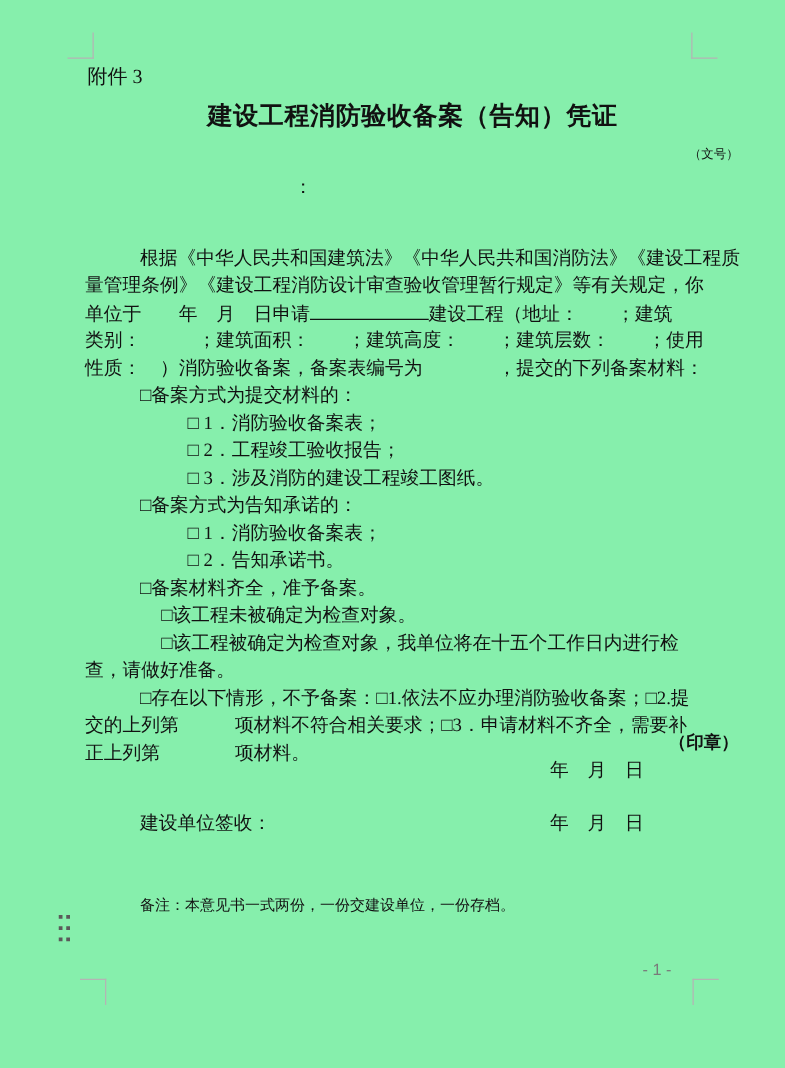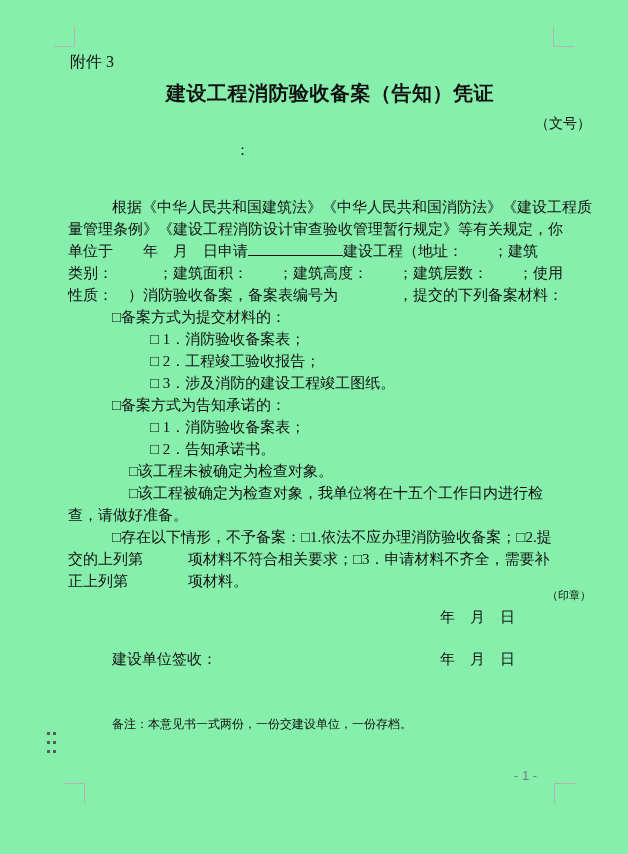--- a/index.html
+++ b/index.html
@@ -15,32 +15,32 @@
   
   .mark { position:absolute; width:20px; height:20px; }
   .mark-tl { left:54px;  top:26px;  border-right:1px solid #b4b4b4; border-bottom:1px solid #b4b4b4; }
   .mark-tr { left:553px; top:26px;  border-left:1px solid #b4b4b4;  border-bottom:1px solid #b4b4b4; }
   .mark-bl { left:64px;  top:783px; border-right:1px solid #b4b4b4; border-top:1px solid #b4b4b4; }
   .mark-br { left:554px; top:783px; border-left:1px solid #b4b4b4;  border-top:1px solid #b4b4b4; }
 
   .attachment { position:absolute; left:70px; top:51px; font-size:16px; line-height:22px; }
   .doc-title  { position:absolute; left:0; right:0; top:80px; text-align:center;
                 font-size:20px; font-weight:bold; line-height:26px; letter-spacing:0.5px; }
-  .doc-number { position:absolute; right:69px; top:114px; font-size:14px; line-height:20px; }
+  .doc-number { position:absolute; right:69px; top:114px; font-size:10px; line-height:20px; }
   .addressee  { position:absolute; left:235px; top:139px; font-size:15px; line-height:22px; }
 
   .body-block { position:absolute; left:68px; top:160px; width:494px;margin-top:36px; }
   .line { height:22px; line-height:22px; font-size:15px; white-space:pre; }
   .ind1 { padding-left:44px; }   
   .ind2 { padding-left:61px; }   
   .ind3 { padding-left:82px; }   
   .blank-underline { display:inline-block; width:95px; height:15px;
                      border-bottom:1px solid #111111; vertical-align:baseline; }
 
-  .seal-line  { position:absolute; right:69px;  top:584px; font-size:11px; line-height:22px; }
+  .seal-line  { position:absolute; right:69px;  top:584px; font-size:14px; line-height:22px;font-weight:bold; }
   .date-line1 { position:absolute; right:145px; top:606px; font-size:15px; line-height:22px; white-space:pre; }
   .sign-label { position:absolute; left:112px;  top:648px; font-size:15px; line-height:22px;text-align:center; }
   .date-line2 { position:absolute; right:145px; top:648px; font-size:15px; line-height:22px; white-space:pre; }
   .note-line  { position:absolute; left:112px;  top:713px; font-size:12px; line-height:22px; }
 
   .dots { position:absolute; left:47px; top:732px; width:9px; height:21px;
           display:grid; grid-template-columns:3px 3px; grid-template-rows:3px 3px 3px;
           column-gap:3px; row-gap:6px; }
   .dot  { width:3px; height:3px; background:#5a5a5a; }
 
@@ -71,20 +71,21 @@
     <div class="line"><span>单位于　　年　月　日申请</span><span class="blank-underline"></span><span>建设工程（地址：　　；建筑</span></div>
     <div class="line">类别：　　　；建筑面积：　　；建筑高度：　　；建筑层数：　　；使用</div>
     <div class="line">性质：　）消防验收备案，备案表编号为　　　　，提交的下列备案材料：</div>
     <div class="line ind1">□备案方式为提交材料的：</div>
     <div class="line ind3">□ 1．消防验收备案表；</div>
     <div class="line ind3">□ 2．工程竣工验收报告；</div>
     <div class="line ind3">□ 3．涉及消防的建设工程竣工图纸。</div>
     <div class="line ind1">□备案方式为告知承诺的：</div>
     <div class="line ind3">□ 1．消防验收备案表；</div>
     <div class="line ind3">□ 2．告知承诺书。</div>
+    <div class="line ind1">□备案材料齐全，准予备案。</div>
     <div class="line ind2">□该工程未被确定为检查对象。</div>
     <div class="line ind2">□该工程被确定为检查对象，我单位将在十五个工作日内进行检</div>
     <div class="line">查，请做好准备。</div>
     <div class="line ind1">□存在以下情形，不予备案：□1.依法不应办理消防验收备案；□2.提</div>
     <div class="line">交的上列第　　　项材料不符合相关要求；□3．申请材料不齐全，需要补</div>
     <div class="line">正上列第　　　　项材料。</div>
   </div>
 
   <div class="seal-line">（印章）</div>
   <div class="date-line1">年　月　日</div>

